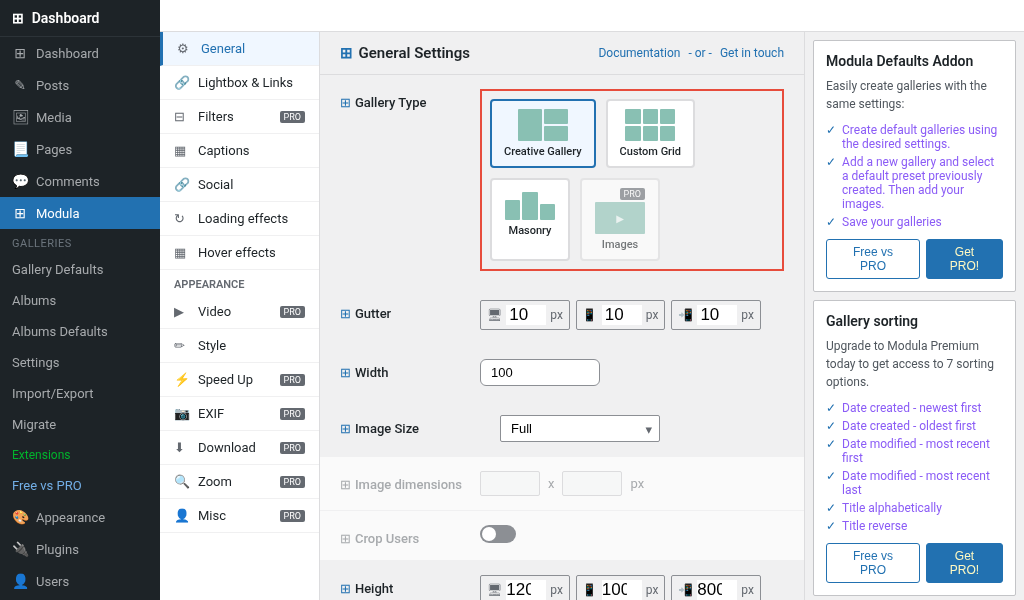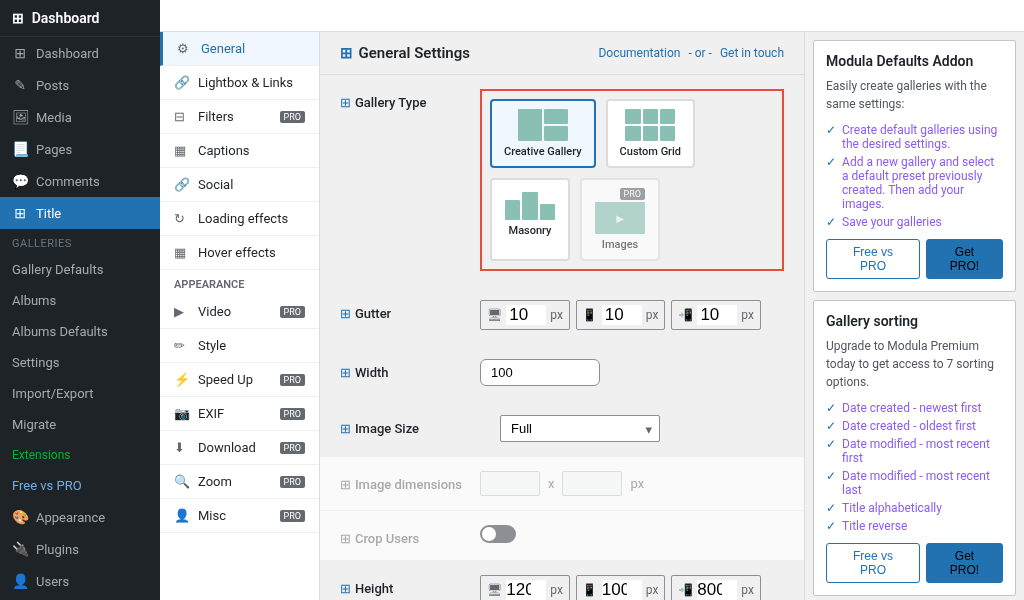--- a/index.html
+++ b/index.html
@@ -94,21 +94,21 @@
     .right-panel { width: 220px; background: #f0f0f1; border-left: 1px solid #dcdcde; overflow-y: auto; flex-shrink: 0; }
     .right-card { background: #fff; border: 1px solid #c3c4c7; margin: 8px; border-radius: 2px; padding: 12px; }
     .right-card-title { font-size: 14px; font-weight: 600; margin-bottom: 8px; color: #1d2327; }
     .right-card-text { font-size: 12px; color: #50575e; line-height: 1.5; margin-bottom: 8px; }
     .right-card ul { list-style: none; margin-bottom: 8px; }
     .right-card ul li { font-size: 12px; color: #8b5cf6; padding: 2px 0; display: flex; align-items: flex-start; gap: 6px; }
     .right-card ul li::before { content: '✓'; color: #2271b1; flex-shrink: 0; }
     .btn-group { display: flex; gap: 6px; }
     .btn { padding: 5px 12px; border-radius: 3px; font-size: 12px; cursor: pointer; border: 1px solid; font-weight: 500; }
     .btn-outline { background: #fff; border-color: #2271b1; color: #2271b1; }
-    .btn-primary { background: #2271b1; border-color: #2271b1; color: #000000; }
+    .btn-primary { background: #2271b1; border-color: #2271b1; color: #fef9c3; }
 
     
     .settings-nav-section { padding: 8px 14px 4px; font-size: 11px; color: #646970; font-weight: 600; text-transform: uppercase; }
 
     .settings-nav-item .badge { background: #646970; color: #fff; font-size: 9px; padding: 1px 4px; border-radius: 2px; margin-left: auto; }
   </style>
 </head>
 <body>
 
 <nav class="sidebar">
@@ -132,21 +132,21 @@
   <div class="sidebar-item">
     <span class="icon">📃</span>
     <span>Pages</span>
   </div>
   <div class="sidebar-item">
     <span class="icon">💬</span>
     <span>Comments</span>
   </div>
   <div class="sidebar-item active">
     <span class="icon">⊞</span>
-    <span>Title</span>
+    <span>Modula</span>
   </div>
 
   <div class="sidebar-section">Galleries</div>
 
   <div class="sidebar-item">
     <span>Gallery Defaults</span>
   </div>
   <div class="sidebar-item">
     <span>Albums</span>
   </div>

